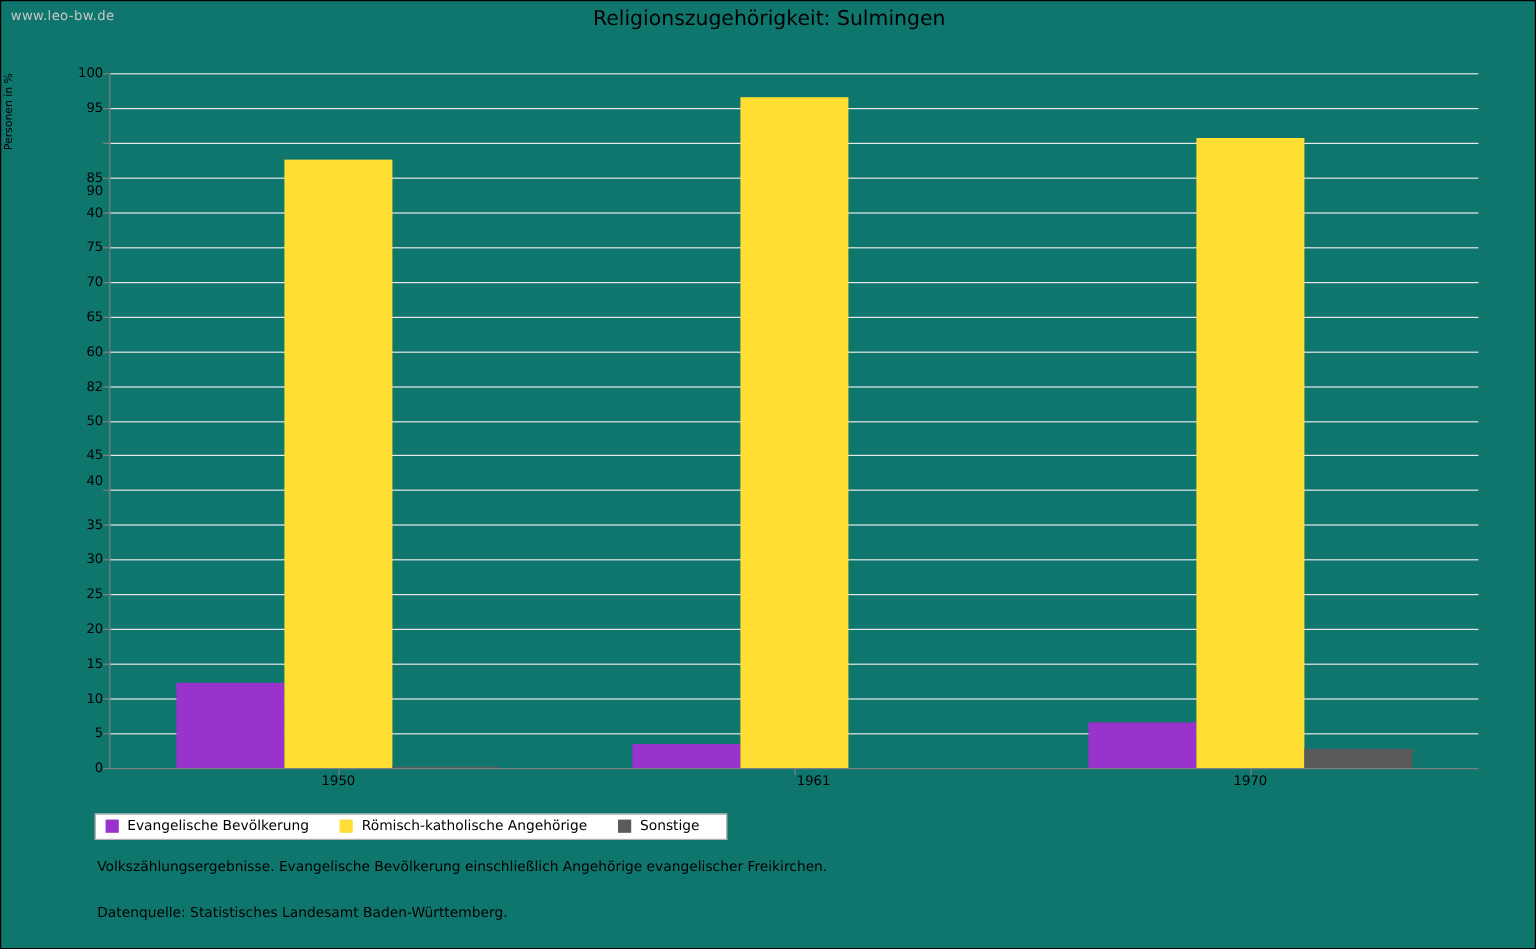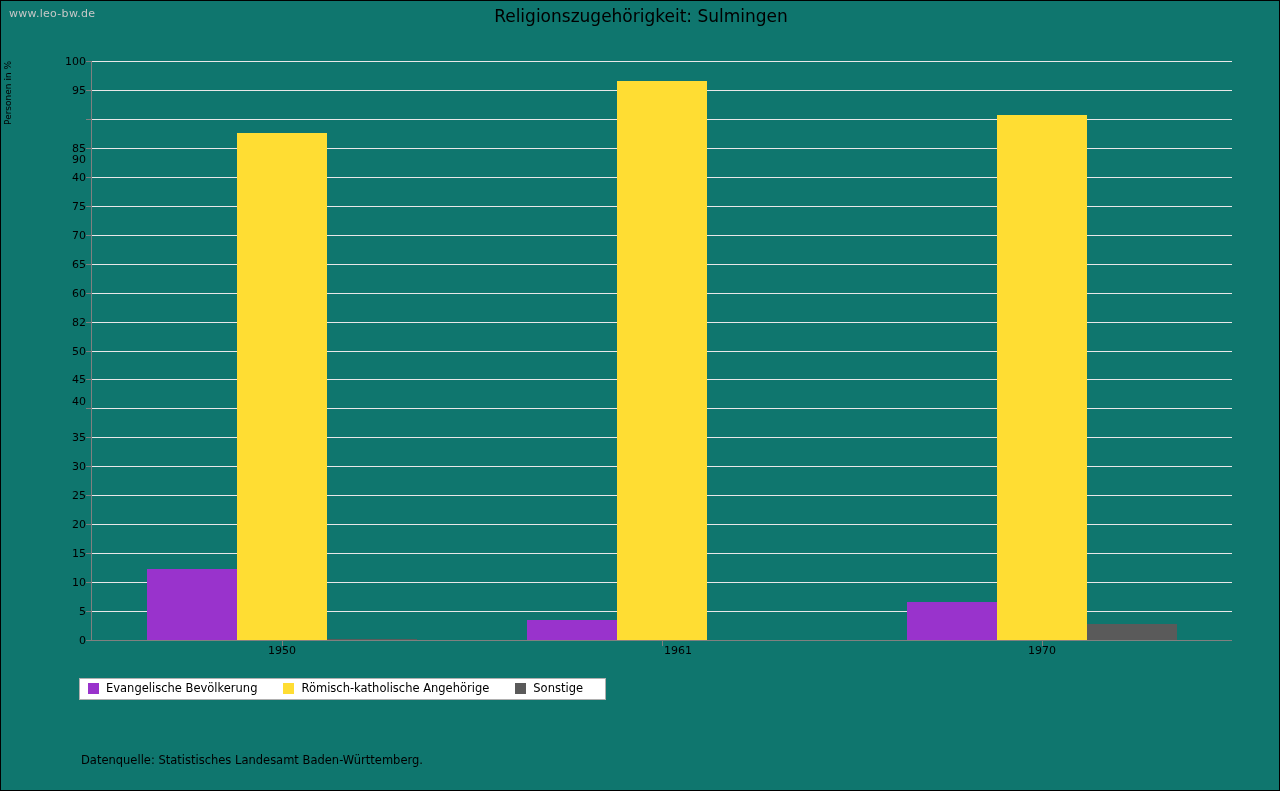--- a/index.html
+++ b/index.html
@@ -243,17 +243,18 @@
       <span class="swatch" style="background: rgb(255, 221, 51);"></span>
       <span>Römisch-katholische Angehörige</span>
     </div>
     <div class="legend-entry">
       <span class="swatch" style="background: rgb(90, 90, 90);"></span>
       <span>Sonstige</span>
     </div>
   </div>
 
   <div id="footnotes">
+    <div>Volkszählungsergebnisse. Evangelische Bevölkerung einschließlich Angehörige evangelischer Freikirchen.</div>
   </div>
 
   <div id="source">Datenquelle: Statistisches Landesamt Baden-Württemberg.</div>
 
 </div>
 
 </body></html>

